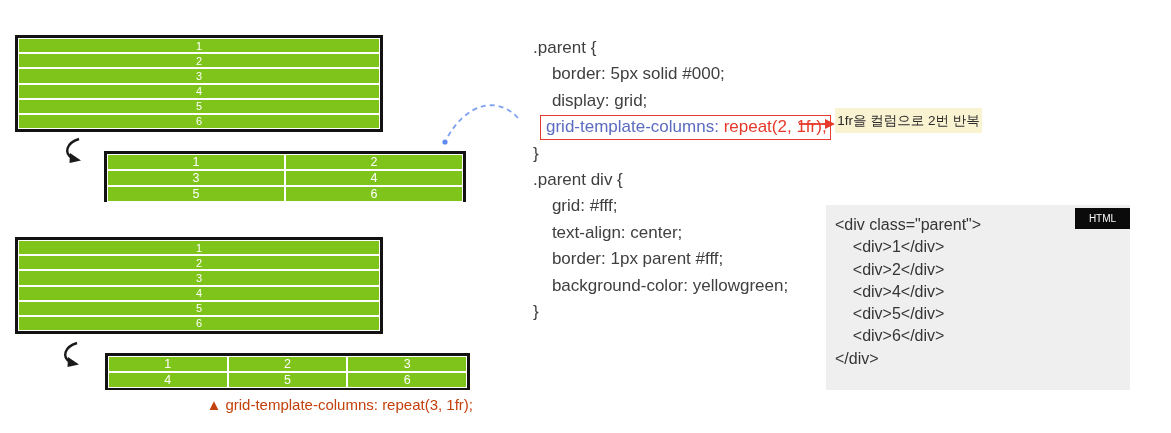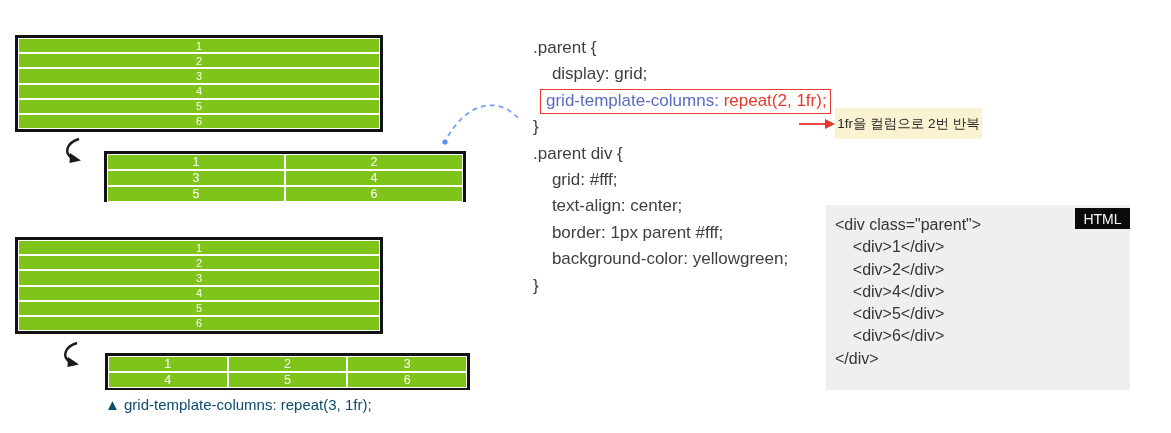--- a/index.html
+++ b/index.html
@@ -15,39 +15,39 @@
   }
   #grid-a, #grid-c { left:15px; width:368px; height:97px; grid-template-rows:repeat(6,1fr); }
   #grid-a { top:35px; } #grid-c { top:237px; }
   #grid-a .cell, #grid-c .cell { font-size:11px; }
   #grid-b { left:104px; top:151px; width:362px; height:51px;
             grid-template-columns:repeat(2,1fr); grid-template-rows:repeat(3,1fr); }
   #grid-b .cell, #grid-d .cell { font-size:12.5px; }
   #grid-d { left:105px; top:353px; width:365px; height:37px;
             grid-template-columns:repeat(3,1fr); grid-template-rows:repeat(2,1fr); }
 
-  .caption { left:105px; top:396px; width:368px; text-align:left;
-             color:#0c4a6e; font-size:15px; white-space:pre; }
+  .caption { left:105px; top:396px; width:368px; text-align:right;
+             color:#c2410c; font-size:15px; white-space:pre; }
 
   
   .code-block { left:533px; top:35px; width:340px; color:#3f3f3f; font-size:17px; }
   .cl { height:26.4px; line-height:26.4px; white-space:pre; }
   .hl-box { display:inline-block; white-space:pre; line-height:21px;
             border:1.5px solid #e6392b; padding:0 3px 2px 5px; margin-left:7px; }
   .prop-blue { color:#5b6bc0; white-space:pre; }
   .val-red { color:#e6392b; white-space:pre; }
 
-  .note { left:835px; top:108px; width:147px; height:31px; background:#faf3d2;
+  .note { left:835px; top:108px; width:147px; height:25px; background:#faf3d2;
           color:#2b2b2b; font-size:13.5px; display:flex; align-items:center;
           justify-content:center; white-space:pre; }
 
   
   .html-panel { left:826px; top:205px; width:304px; height:185px; background:#efefef; }
   .html-tag { position:absolute; top:3px; right:0; width:55px; height:21px;
-              background:#0b0b0b; color:#fafafa; font-size:14px;
+              background:#0b0b0b; color:#fafafa; font-size:10px;
               display:flex; align-items:center; justify-content:center; }
   .html-code { padding:9px 0 0 9px; color:#353535; font-size:16px; }
   .hl-line { overflow:visible; }
   .html-code .cl { height:22.3px; line-height:22.3px; }
 </style>
 </head>
 <body>
 
 <div class="abs demo-grid" id="grid-a">
   <div class="cell">1</div>
@@ -92,20 +92,21 @@
   <div class="cell">3</div>
   <div class="cell">4</div>
   <div class="cell">5</div>
   <div class="cell">6</div>
 </div>
 
 <div class="abs caption">▲ grid-template-columns: repeat(3, 1fr);</div>
 
 <div class="abs code-block">
   <div class="cl">.parent {</div>
+  <div class="cl">    border: 5px solid #000;</div>
   <div class="cl">    display: grid;</div>
   <div class="cl hl-line"><span class="hl-box"><span class="prop-blue">grid-template-columns:</span><span class="val-red"> repeat(2, 1fr);</span></span></div>
   <div class="cl">}</div>
   <div class="cl">.parent div {</div>
   <div class="cl">    grid: #fff;</div>
   <div class="cl">    text-align: center;</div>
   <div class="cl">    border: 1px parent #fff;</div>
   <div class="cl">    background-color: yellowgreen;</div>
   <div class="cl">}</div>
 </div>

